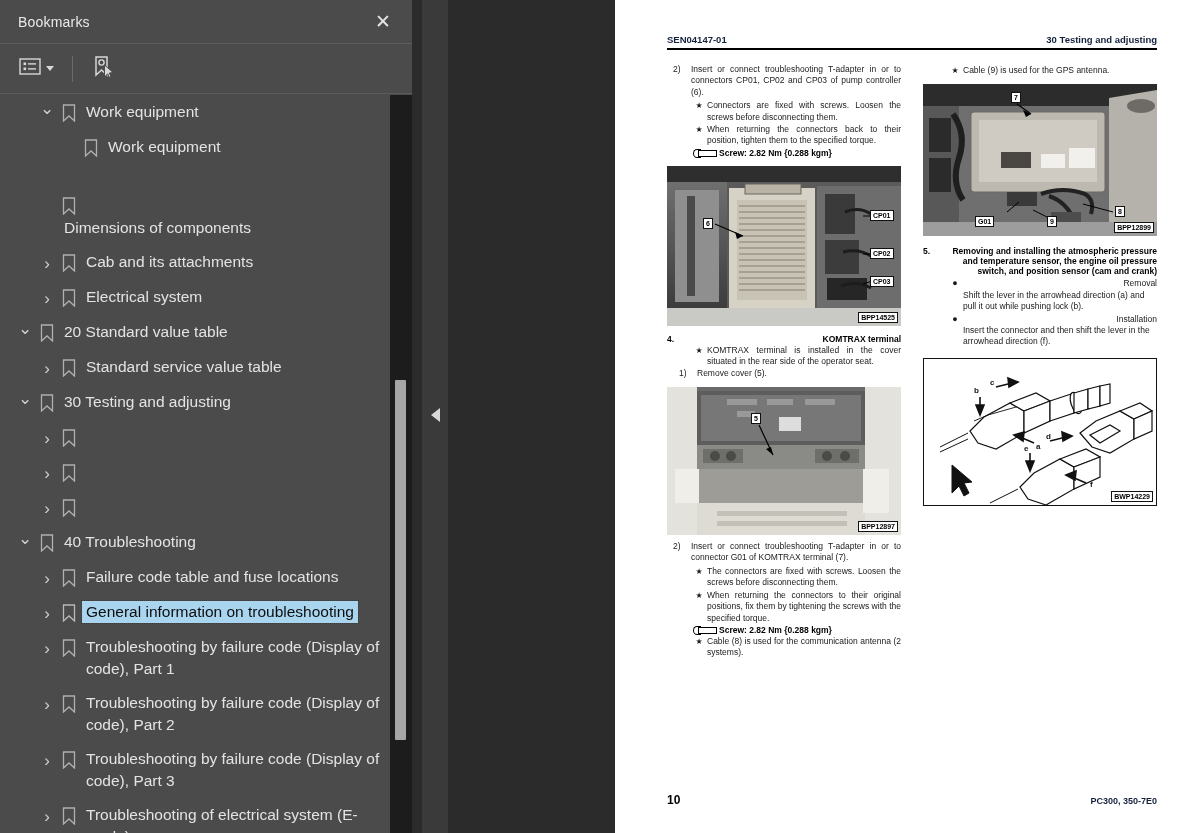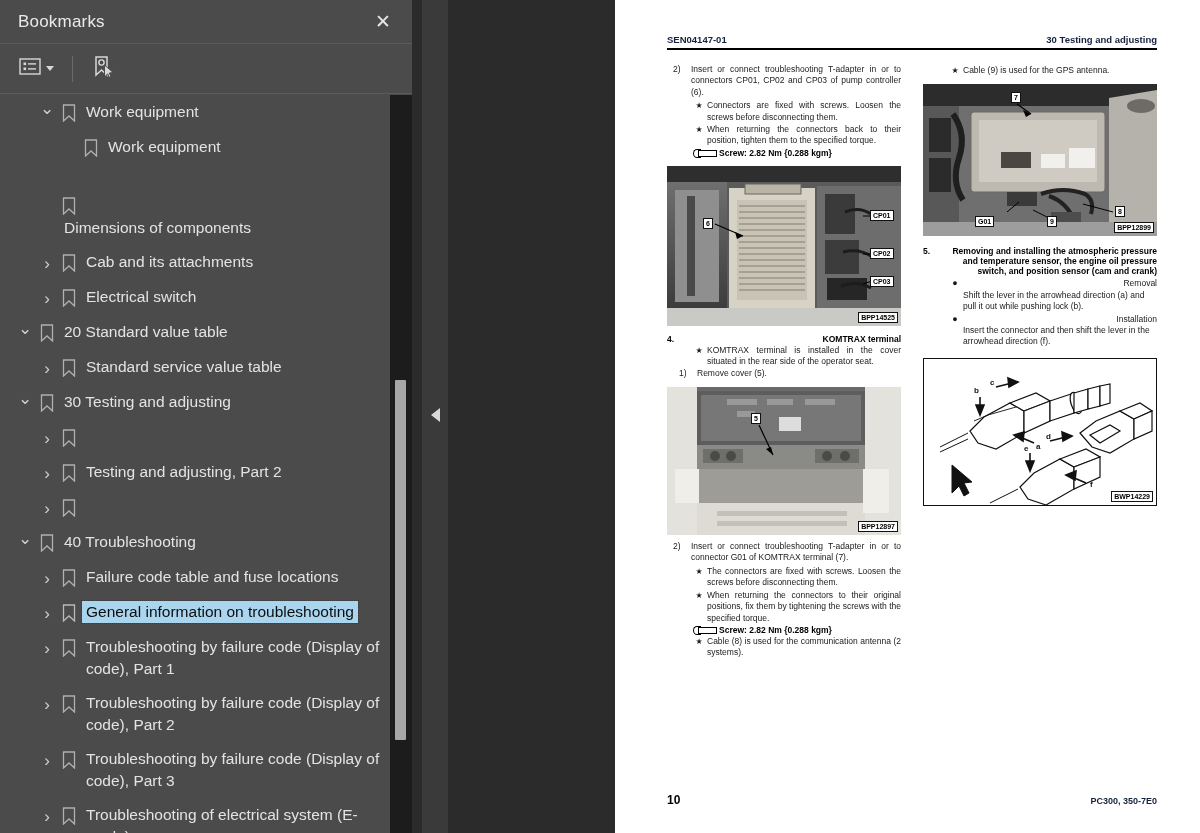--- a/index.html
+++ b/index.html
@@ -20,21 +20,21 @@
     color: #e6e6e6;
     flex: 0 0 412px;
   }
   #sidebar-header {
     height: 44px;
     display: flex; align-items: center;
     padding: 0 16px 0 18px;
     border-bottom: 1px solid #5b5b5b;
   }
   #sidebar-title {
-    font-size: 17px; color: #e9e9e9; letter-spacing: .2px;
+    font-size: 14px; color: #e9e9e9; letter-spacing: .2px;
     flex: 1 1 auto;
   }
   #close-btn {
     width: 26px; height: 26px;
     display: flex; align-items: center; justify-content: center;
     color: #e5e5e5; cursor: pointer;
     font-size: 19px; line-height: 1;
   }
   #sidebar-toolbar {
     height: 50px;
@@ -295,21 +295,21 @@
             </div>
             <div class="node-label">Cab and its attachments</div>
           </div>
           <div class="node" style="padding-left: 36px;">
             <div class="twisty" style="font-size: 17px;">›</div>
             <div class="bm-icon">
               <svg width="14" height="18" viewBox="0 0 14 18">
                 <path d="M1.5 1 H12.5 V17 L7 12 L1.5 17 Z" fill="none" stroke="#b0b0b0" stroke-width="1.3"></path>
               </svg>
             </div>
-            <div class="node-label">Electrical switch</div>
+            <div class="node-label">Electrical system</div>
           </div>
           <div class="node" style="padding-left: 14px;">
             <div class="twisty" style="font-size: 17px; margin-top: -4px;">⌄</div>
             <div class="bm-icon">
               <svg width="14" height="18" viewBox="0 0 14 18">
                 <path d="M1.5 1 H12.5 V17 L7 12 L1.5 17 Z" fill="none" stroke="#b0b0b0" stroke-width="1.3"></path>
               </svg>
             </div>
             <div class="node-label">20 Standard value table</div>
           </div>
@@ -339,21 +339,20 @@
               </svg>
             </div>
           </div>
           <div class="node" style="padding-left: 36px;">
             <div class="twisty" style="font-size: 17px;">›</div>
             <div class="bm-icon">
               <svg width="14" height="18" viewBox="0 0 14 18">
                 <path d="M1.5 1 H12.5 V17 L7 12 L1.5 17 Z" fill="none" stroke="#b0b0b0" stroke-width="1.3"></path>
               </svg>
             </div>
-            <div class="node-label">Testing and adjusting, Part 2</div>
           </div>
           <div class="node" style="padding-left: 36px;">
             <div class="twisty" style="font-size: 17px;">›</div>
             <div class="bm-icon">
               <svg width="14" height="18" viewBox="0 0 14 18">
                 <path d="M1.5 1 H12.5 V17 L7 12 L1.5 17 Z" fill="none" stroke="#b0b0b0" stroke-width="1.3"></path>
               </svg>
             </div>
           </div>
           <div class="node" style="padding-left: 14px;">

